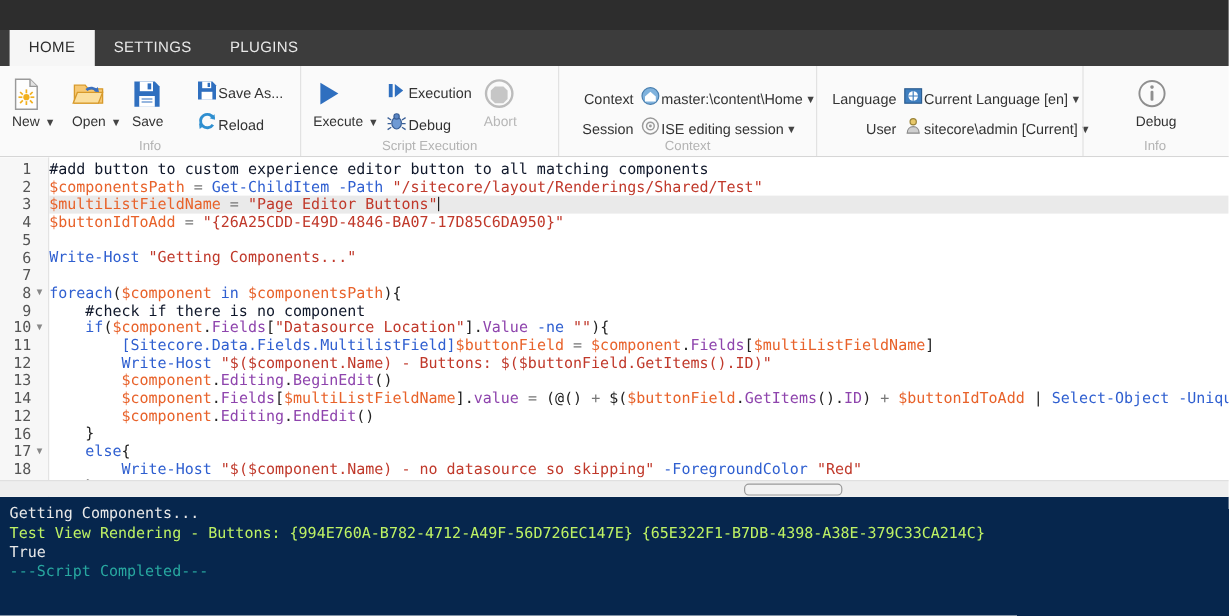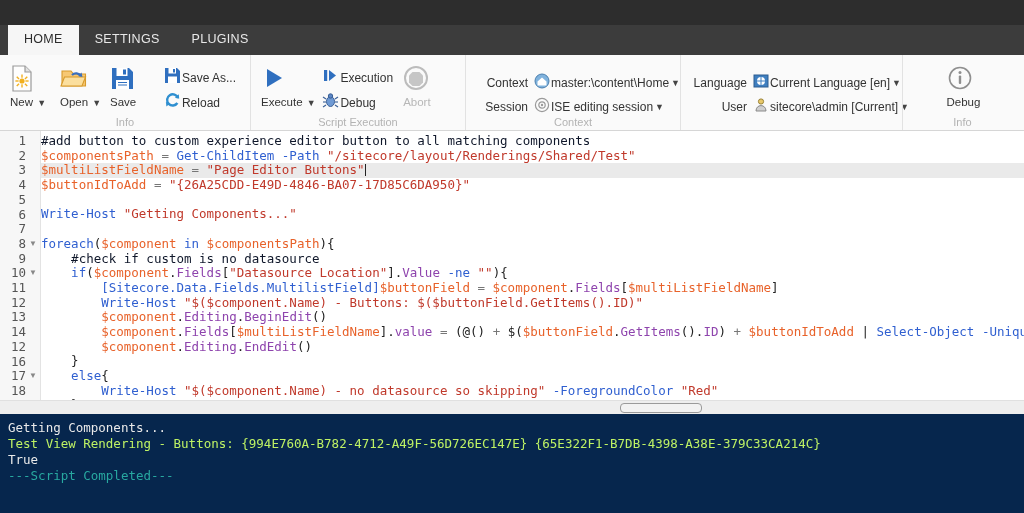--- a/index.html
+++ b/index.html
@@ -334,21 +334,21 @@
     <div class="codearea">
       <div class="lines" id="code-lines" style="padding-top: 3px;">
           <div class="lrow"><span class="t-com">#add button to custom experience editor button to all matching components</span></div>
           <div class="lrow"><span class="t-var">$componentsPath</span><span class="t-op"> = </span><span class="t-cmd">Get-ChildItem</span><span class="t-pln"> </span><span class="t-cmd">-Path</span><span class="t-pln"> </span><span class="t-str">"/sitecore/layout/Renderings/Shared/Test"</span></div>
           <div class="lrow hl"><span class="t-var">$multiListFieldName</span><span class="t-op"> = </span><span class="t-str">"Page Editor Buttons"</span><span class="cursor"></span></div>
           <div class="lrow"><span class="t-var">$buttonIdToAdd</span><span class="t-op"> = </span><span class="t-str">"{26A25CDD-E49D-4846-BA07-17D85C6DA950}"</span></div>
           <div class="lrow"></div>
           <div class="lrow"><span class="t-cmd">Write-Host</span><span class="t-pln"> </span><span class="t-str">"Getting Components..."</span></div>
           <div class="lrow"></div>
           <div class="lrow"><span class="t-cmd">foreach</span><span class="t-pln">(</span><span class="t-var">$component</span><span class="t-pln"> </span><span class="t-cmd">in</span><span class="t-pln"> </span><span class="t-var">$componentsPath</span><span class="t-pln">){</span></div>
-          <div class="lrow"><span class="t-pln">    </span><span class="t-com">#check if custom is no datasource</span></div>
+          <div class="lrow"><span class="t-pln">    </span><span class="t-com">#check if there is no component</span></div>
           <div class="lrow"><span class="t-pln">    </span><span class="t-cmd">if</span><span class="t-pln">(</span><span class="t-var">$component</span><span class="t-pln">.</span><span class="t-mem">Fields</span><span class="t-pln">[</span><span class="t-str">"Datasource Location"</span><span class="t-pln">].</span><span class="t-mem">Value</span><span class="t-pln"> </span><span class="t-cmd">-ne</span><span class="t-pln"> </span><span class="t-str">""</span><span class="t-pln">){</span></div>
           <div class="lrow"><span class="t-pln">        </span><span class="t-typ">[Sitecore.Data.Fields.MultilistField]</span><span class="t-var">$buttonField</span><span class="t-op"> = </span><span class="t-var">$component</span><span class="t-pln">.</span><span class="t-mem">Fields</span><span class="t-pln">[</span><span class="t-var">$multiListFieldName</span><span class="t-pln">]</span></div>
           <div class="lrow"><span class="t-pln">        </span><span class="t-cmd">Write-Host</span><span class="t-pln"> </span><span class="t-str">"$($component.Name) - Buttons: $($buttonField.GetItems().ID)"</span></div>
           <div class="lrow"><span class="t-pln">        </span><span class="t-var">$component</span><span class="t-pln">.</span><span class="t-mem">Editing</span><span class="t-pln">.</span><span class="t-mem">BeginEdit</span><span class="t-pln">()</span></div>
           <div class="lrow"><span class="t-pln">        </span><span class="t-var">$component</span><span class="t-pln">.</span><span class="t-mem">Fields</span><span class="t-pln">[</span><span class="t-var">$multiListFieldName</span><span class="t-pln">].</span><span class="t-mem">value</span><span class="t-op"> = </span><span class="t-pln">(@() </span><span class="t-op">+</span><span class="t-pln"> $(</span><span class="t-var">$buttonField</span><span class="t-pln">.</span><span class="t-mem">GetItems</span><span class="t-pln">().</span><span class="t-mem">ID</span><span class="t-pln">) </span><span class="t-op">+</span><span class="t-pln"> </span><span class="t-var">$buttonIdToAdd</span><span class="t-pln"> | </span><span class="t-cmd">Select-Object</span><span class="t-pln"> </span><span class="t-cmd">-Unique</span></div>
           <div class="lrow"><span class="t-pln">        </span><span class="t-var">$component</span><span class="t-pln">.</span><span class="t-mem">Editing</span><span class="t-pln">.</span><span class="t-mem">EndEdit</span><span class="t-pln">()</span></div>
           <div class="lrow"><span class="t-pln">    }</span></div>
           <div class="lrow"><span class="t-pln">    </span><span class="t-cmd">else</span><span class="t-pln">{</span></div>
           <div class="lrow"><span class="t-pln">        </span><span class="t-cmd">Write-Host</span><span class="t-pln"> </span><span class="t-str">"$($component.Name) - no datasource so skipping"</span><span class="t-pln"> </span><span class="t-cmd">-ForegroundColor</span><span class="t-pln"> </span><span class="t-str">"Red"</span></div>
           <div class="lrow"><span class="t-pln">    }</span></div>

